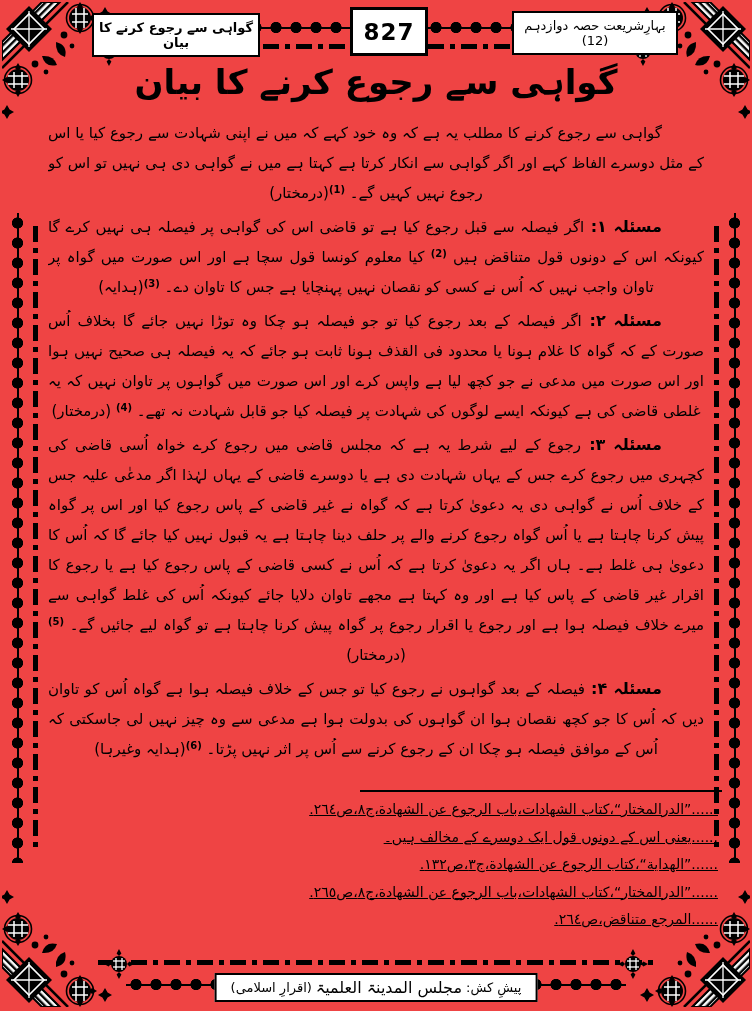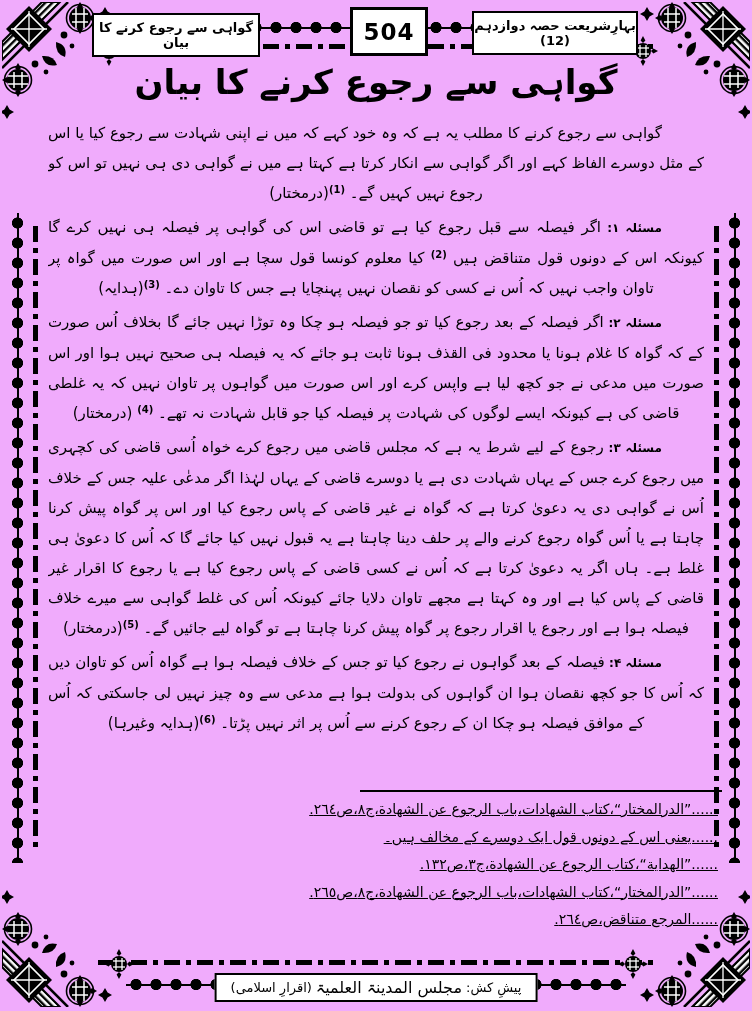--- a/index.html
+++ b/index.html
@@ -1,18 +1,18 @@
 <!DOCTYPE html>
 <html lang="ur" dir="rtl"><head>
 <meta charset="utf-8">
 <style>
   html,body{margin:0;padding:0;background:#e8e8e8;}
   .page{
     position:relative; width:752px; height:1011px; margin:0 auto;
-    background:#f0abfc; color:#000; overflow:hidden;
+    background:#ef4444; color:#000; overflow:hidden;
     font-family:"DejaVu Sans", sans-serif;
   }
   
   .corner{position:absolute; width:118px; height:118px; z-index:1;}
   .corner.tl{top:2px; left:2px;}
   .corner.tr{top:2px; right:2px; transform:scaleX(-1);}
   .corner.bl{bottom:4px; left:2px; transform:scaleY(-1);}
   .corner.br{bottom:4px; right:2px; transform:scale(-1,-1);}
 
   .hbeads{position:absolute; height:13px; z-index:0;
@@ -50,31 +50,31 @@
   .flower.tr{top:36px; right:94px;}
   .flower.bl{bottom:32px; left:104px;}
   .flower.br{bottom:32px; right:104px;}
 
   
   .hbox{position:absolute; background:#fff; border:2px solid #000; z-index:2;
     display:flex; align-items:center; justify-content:center; text-align:center;}
   .hbox.left{left:92px; top:13px; width:164px; height:40px; font-size:13px; font-weight:bold;}
   .hbox.center{left:350px; top:7px; width:72px; height:43px; border-width:3px;
     font-size:23px; font-weight:bold; letter-spacing:1px; font-family:"DejaVu Sans",sans-serif;}
-  .hbox.right{left:472px; top:11px; width:162px; height:40px; font-size:13px; font-weight:bold;}
+  .hbox.right{left:512px; top:11px; width:162px; height:40px; font-size:13px; font-weight:normal;}
 
   
   .title{position:absolute; top:62px; left:60px; right:60px; text-align:center;
     font-size:34px; font-weight:bold; z-index:2;}
 
   
   .body-text{position:absolute; top:118px; left:48px; right:48px; height:668px;
     overflow:hidden; z-index:2; font-size:15px; line-height:30px;}
   .body-text p{margin:0 0 4px 0; text-align:justify; text-align-last:center; text-indent:42px;}
-  .mlabel{font-weight:bold; font-size:12px;margin-top:45px;}
+  .mlabel{font-weight:bold; font-size:16px;margin-top:45px;}
   .fnref{font-size:10px; vertical-align:5px; line-height:0; font-weight:bold;}
 
   
   .fn-sep{position:absolute; top:790px; right:30px; width:362px; height:2px; background:#000; z-index:2;}
   .footnotes{position:absolute; top:796px; right:34px; left:230px; z-index:2;
     text-align:right; font-size:14px; line-height:27.5px;}
   .footnotes div{white-space:nowrap; overflow:hidden;text-decoration:underline;}
 
   
   .footer-box{position:absolute; bottom:9px; left:50%; transform:translateX(-50%);
@@ -298,21 +298,21 @@
       <path d="M15,0 l2.4,4.6 -2.4,2.4 -2.4,-2.4 z" fill="#000"></path>
       <path d="M15,30 l2.4,-4.6 -2.4,-2.4 -2.4,2.4 z" fill="#000"></path>
       <path d="M0,15 l4.6,2.4 2.4,-2.4 -2.4,-2.4 z" fill="#000"></path>
       <path d="M30,15 l-4.6,2.4 -2.4,-2.4 2.4,-2.4 z" fill="#000"></path>
     </svg>
 
   <div class="hbox left">
     <span>گواہی سے رجوع کرنے کا بیان</span>
   </div>
   <div class="hbox center">
-    <span dir="ltr">504</span>
+    <span dir="ltr">827</span>
   </div>
   <div class="hbox right">
     <span>بہارِشریعت حصہ دوازدہم (12)</span>
   </div>
 
   <div class="title">گواہی سے رجوع کرنے کا بیان</div>
 
   <div class="body-text">
       <p><span>گواہی سے رجوع کرنے کا مطلب یہ ہے کہ وہ خود کہے کہ میں نے اپنی شہادت سے رجوع کیا یا اس کے مثل دوسرے الفاظ کہے اور اگر گواہی سے انکار کرتا ہے کہتا ہے میں نے گواہی دی ہی نہیں تو اس کو رجوع نہیں کہیں گے۔ </span><span class="fnref">(1)</span><span>(درمختار)</span></p>
       <p><span class="mlabel">مسئلہ ۱: </span><span>اگر فیصلہ سے قبل رجوع کیا ہے تو قاضی اس کی گواہی پر فیصلہ ہی نہیں کرے گا کیونکہ اس کے دونوں قول متناقض ہیں </span><span class="fnref">(2)</span><span> کیا معلوم کونسا قول سچا ہے اور اس صورت میں گواہ پر تاوان واجب نہیں کہ اُس نے کسی کو نقصان نہیں پہنچایا ہے جس کا تاوان دے۔ </span><span class="fnref">(3)</span><span>(ہدایہ)</span></p>

